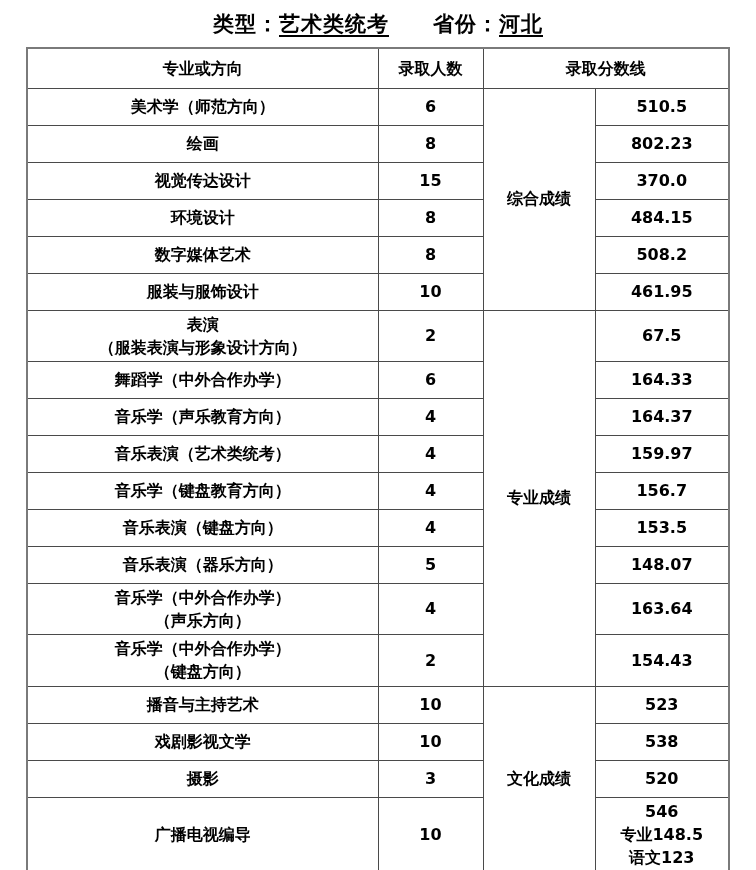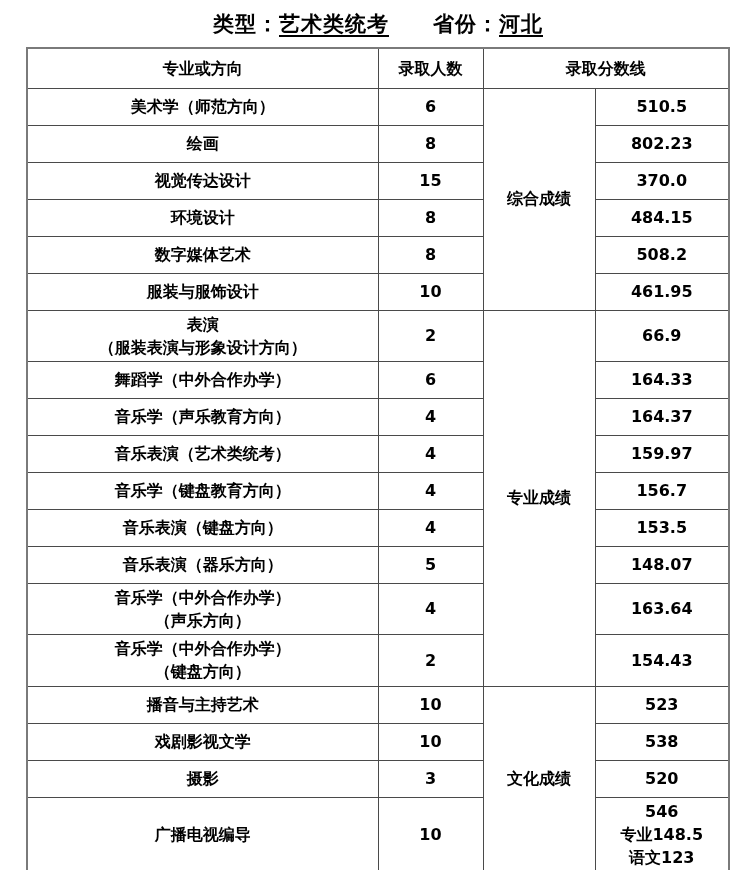--- a/index.html
+++ b/index.html
@@ -112,21 +112,21 @@
         <td class="cell-major">服装与服饰设计</td>
         <td class="cell-count">10</td>
         <td class="cell-score">461.95</td>
       </tr>
 
       <tr class="row-tall">
         <td class="cell-major">表演
 （服装表演与形象设计方向）</td>
         <td class="cell-count">2</td>
         <td class="cell-category" rowspan="9">专业成绩</td>
-        <td class="cell-score">66.9</td>
+        <td class="cell-score">67.5</td>
       </tr>
       <tr class="row-normal">
         <td class="cell-major">舞蹈学（中外合作办学）</td>
         <td class="cell-count">6</td>
         <td class="cell-score">164.33</td>
       </tr>
       <tr class="row-normal">
         <td class="cell-major">音乐学（声乐教育方向）</td>
         <td class="cell-count">4</td>
         <td class="cell-score">164.37</td>

